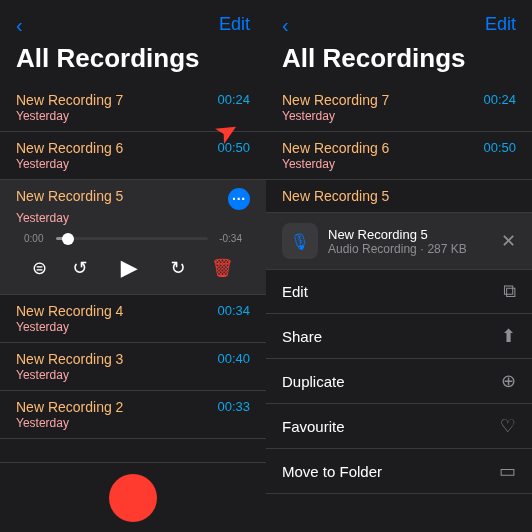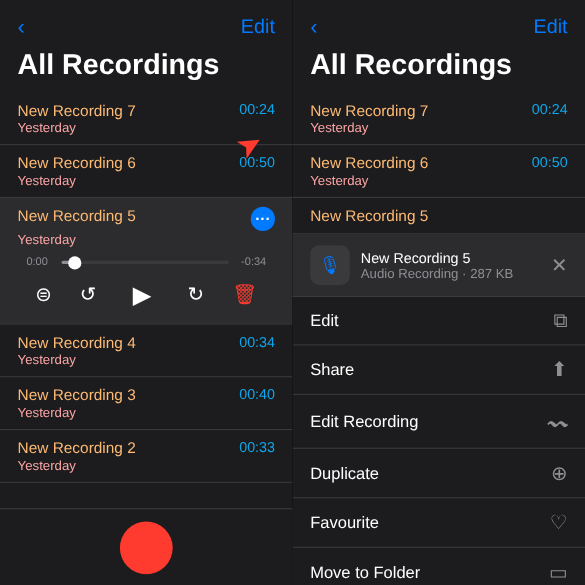--- a/index.html
+++ b/index.html
@@ -470,24 +470,20 @@
     <div class="menu-item">
       <span class="menu-item-label">Edit</span>
       <span class="menu-item-icon">⧉</span>
     </div>
 
     <div class="menu-item">
       <span class="menu-item-label">Share</span>
       <span class="menu-item-icon">⬆</span>
     </div>
 
-    <div class="menu-item">
-      <span class="menu-item-label">Edit Recording</span>
-      <span class="menu-item-icon">〰</span>
-    </div>
 
     <div class="menu-item">
       <span class="menu-item-label">Duplicate</span>
       <span class="menu-item-icon">⊕</span>
     </div>
 
     <div class="menu-item">
       <span class="menu-item-label">Favourite</span>
       <span class="menu-item-icon">♡</span>
     </div>

